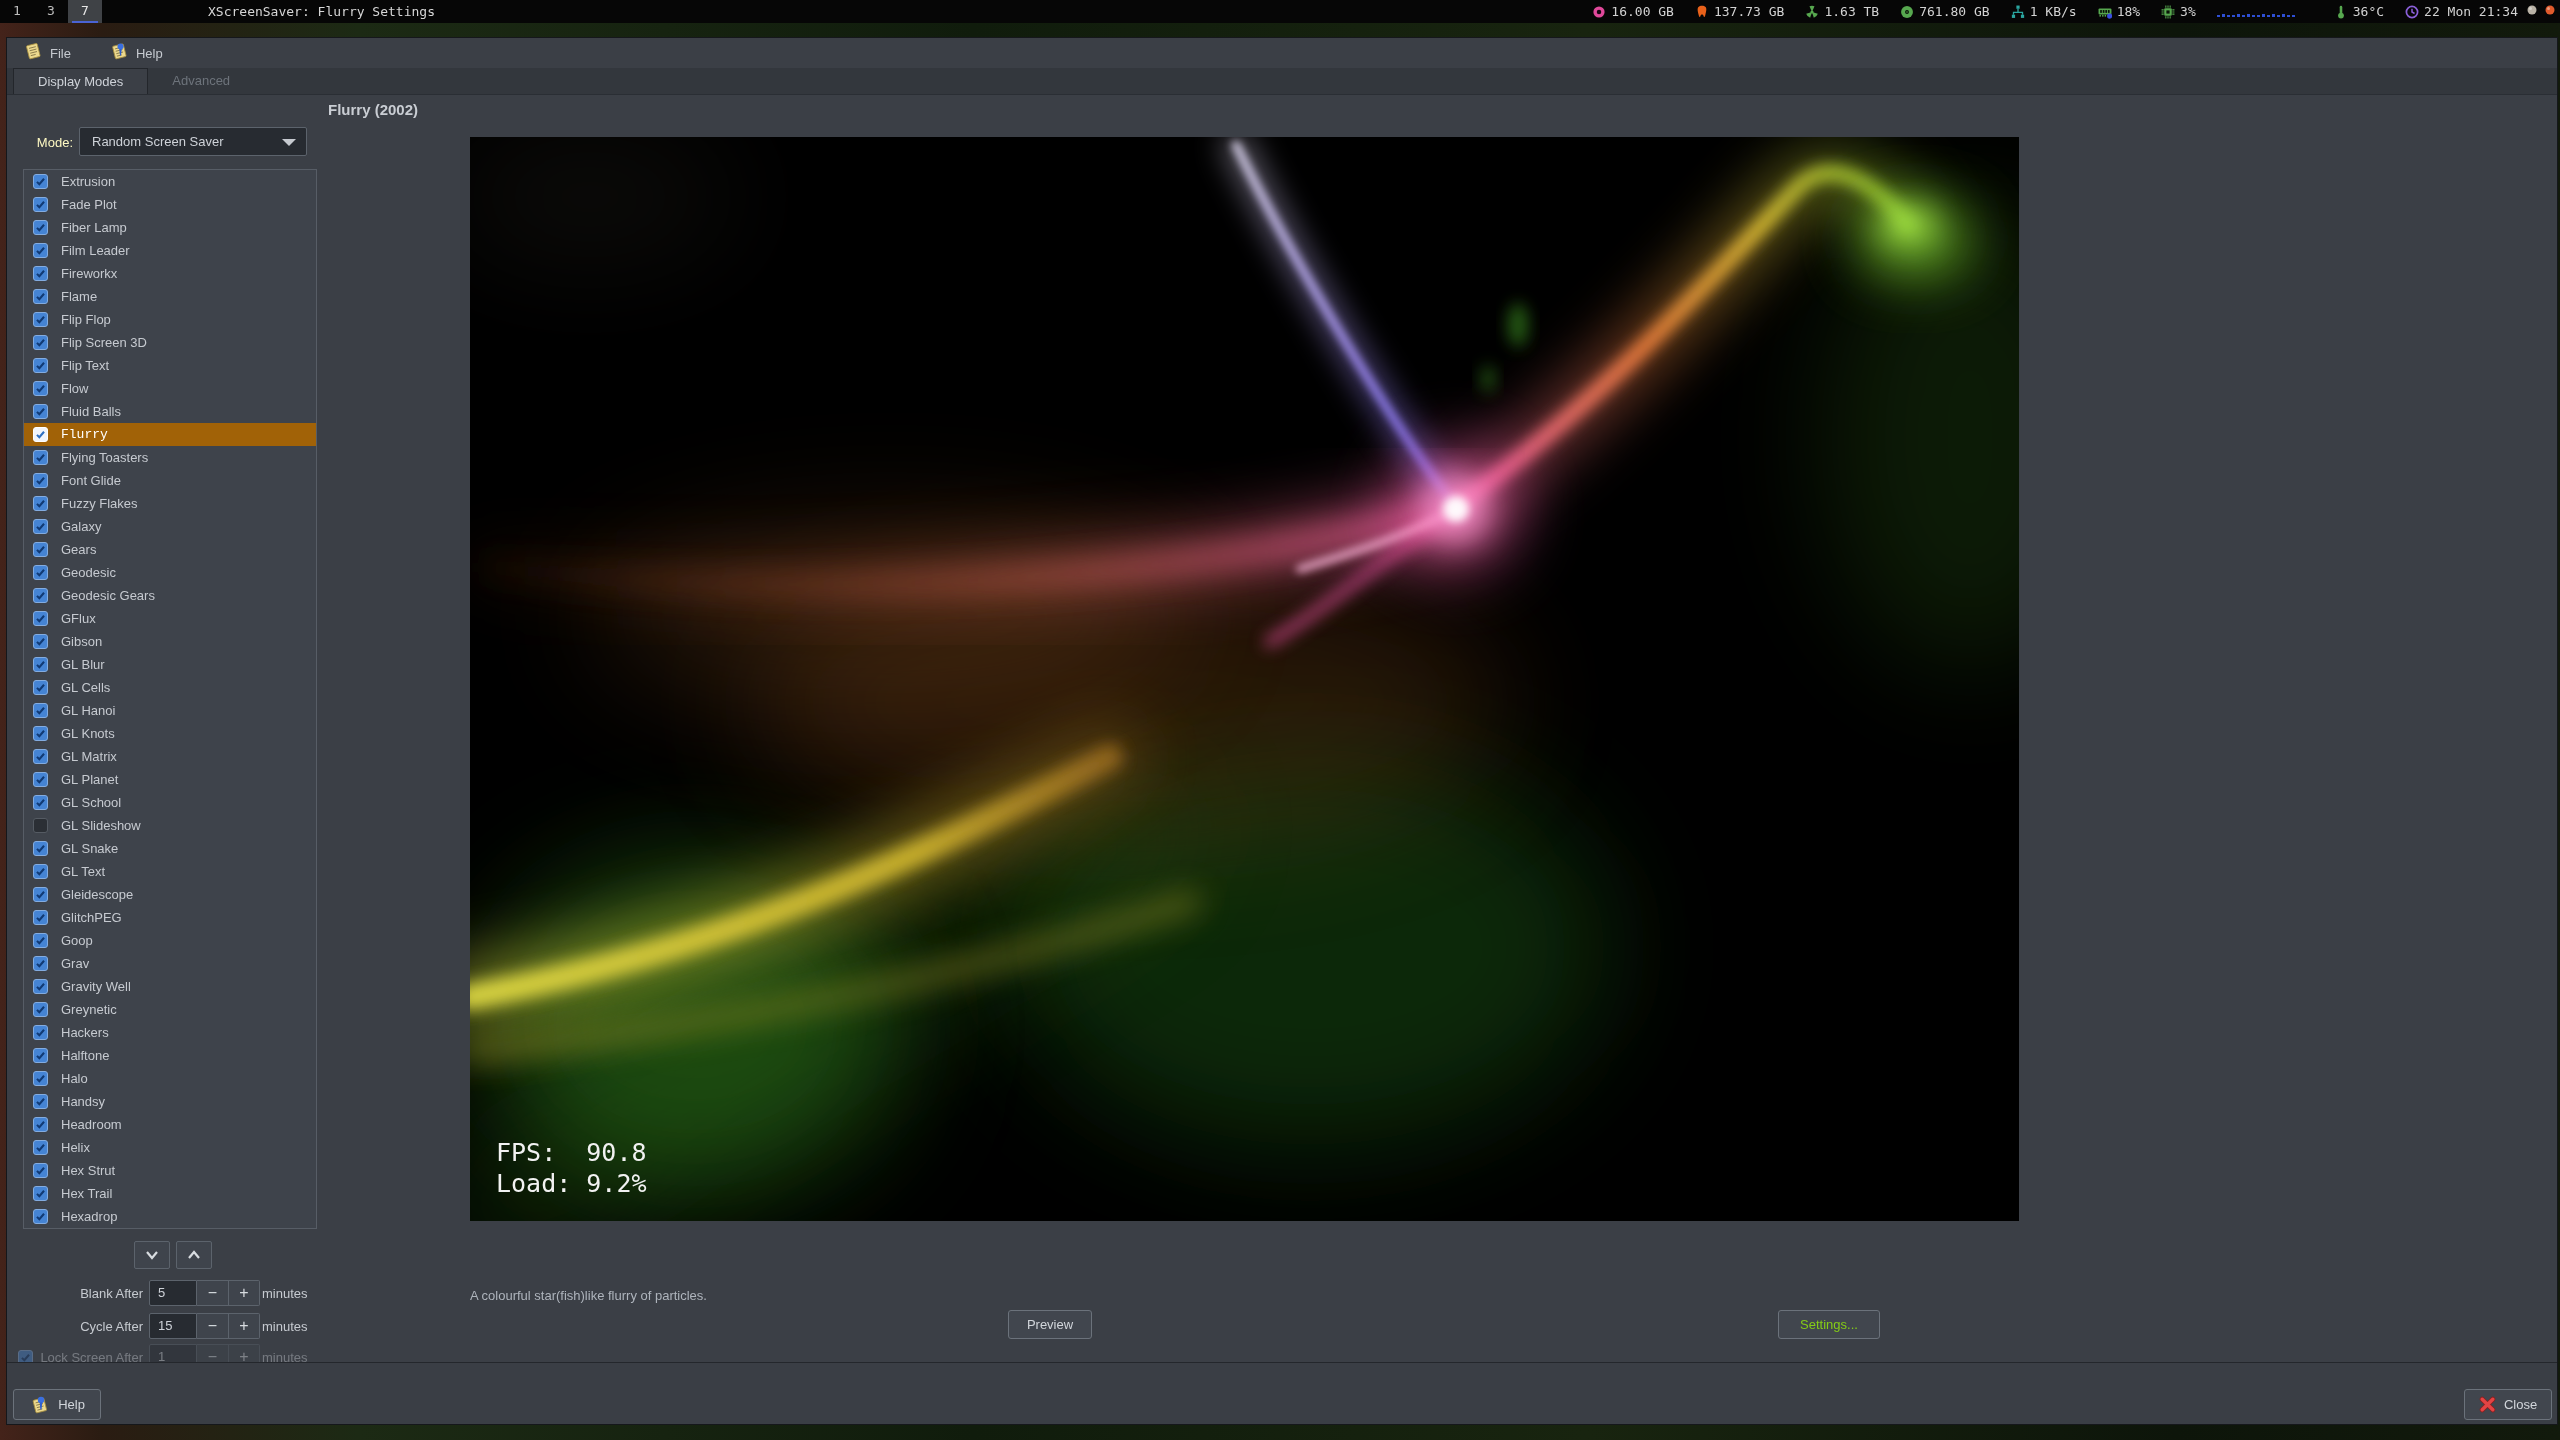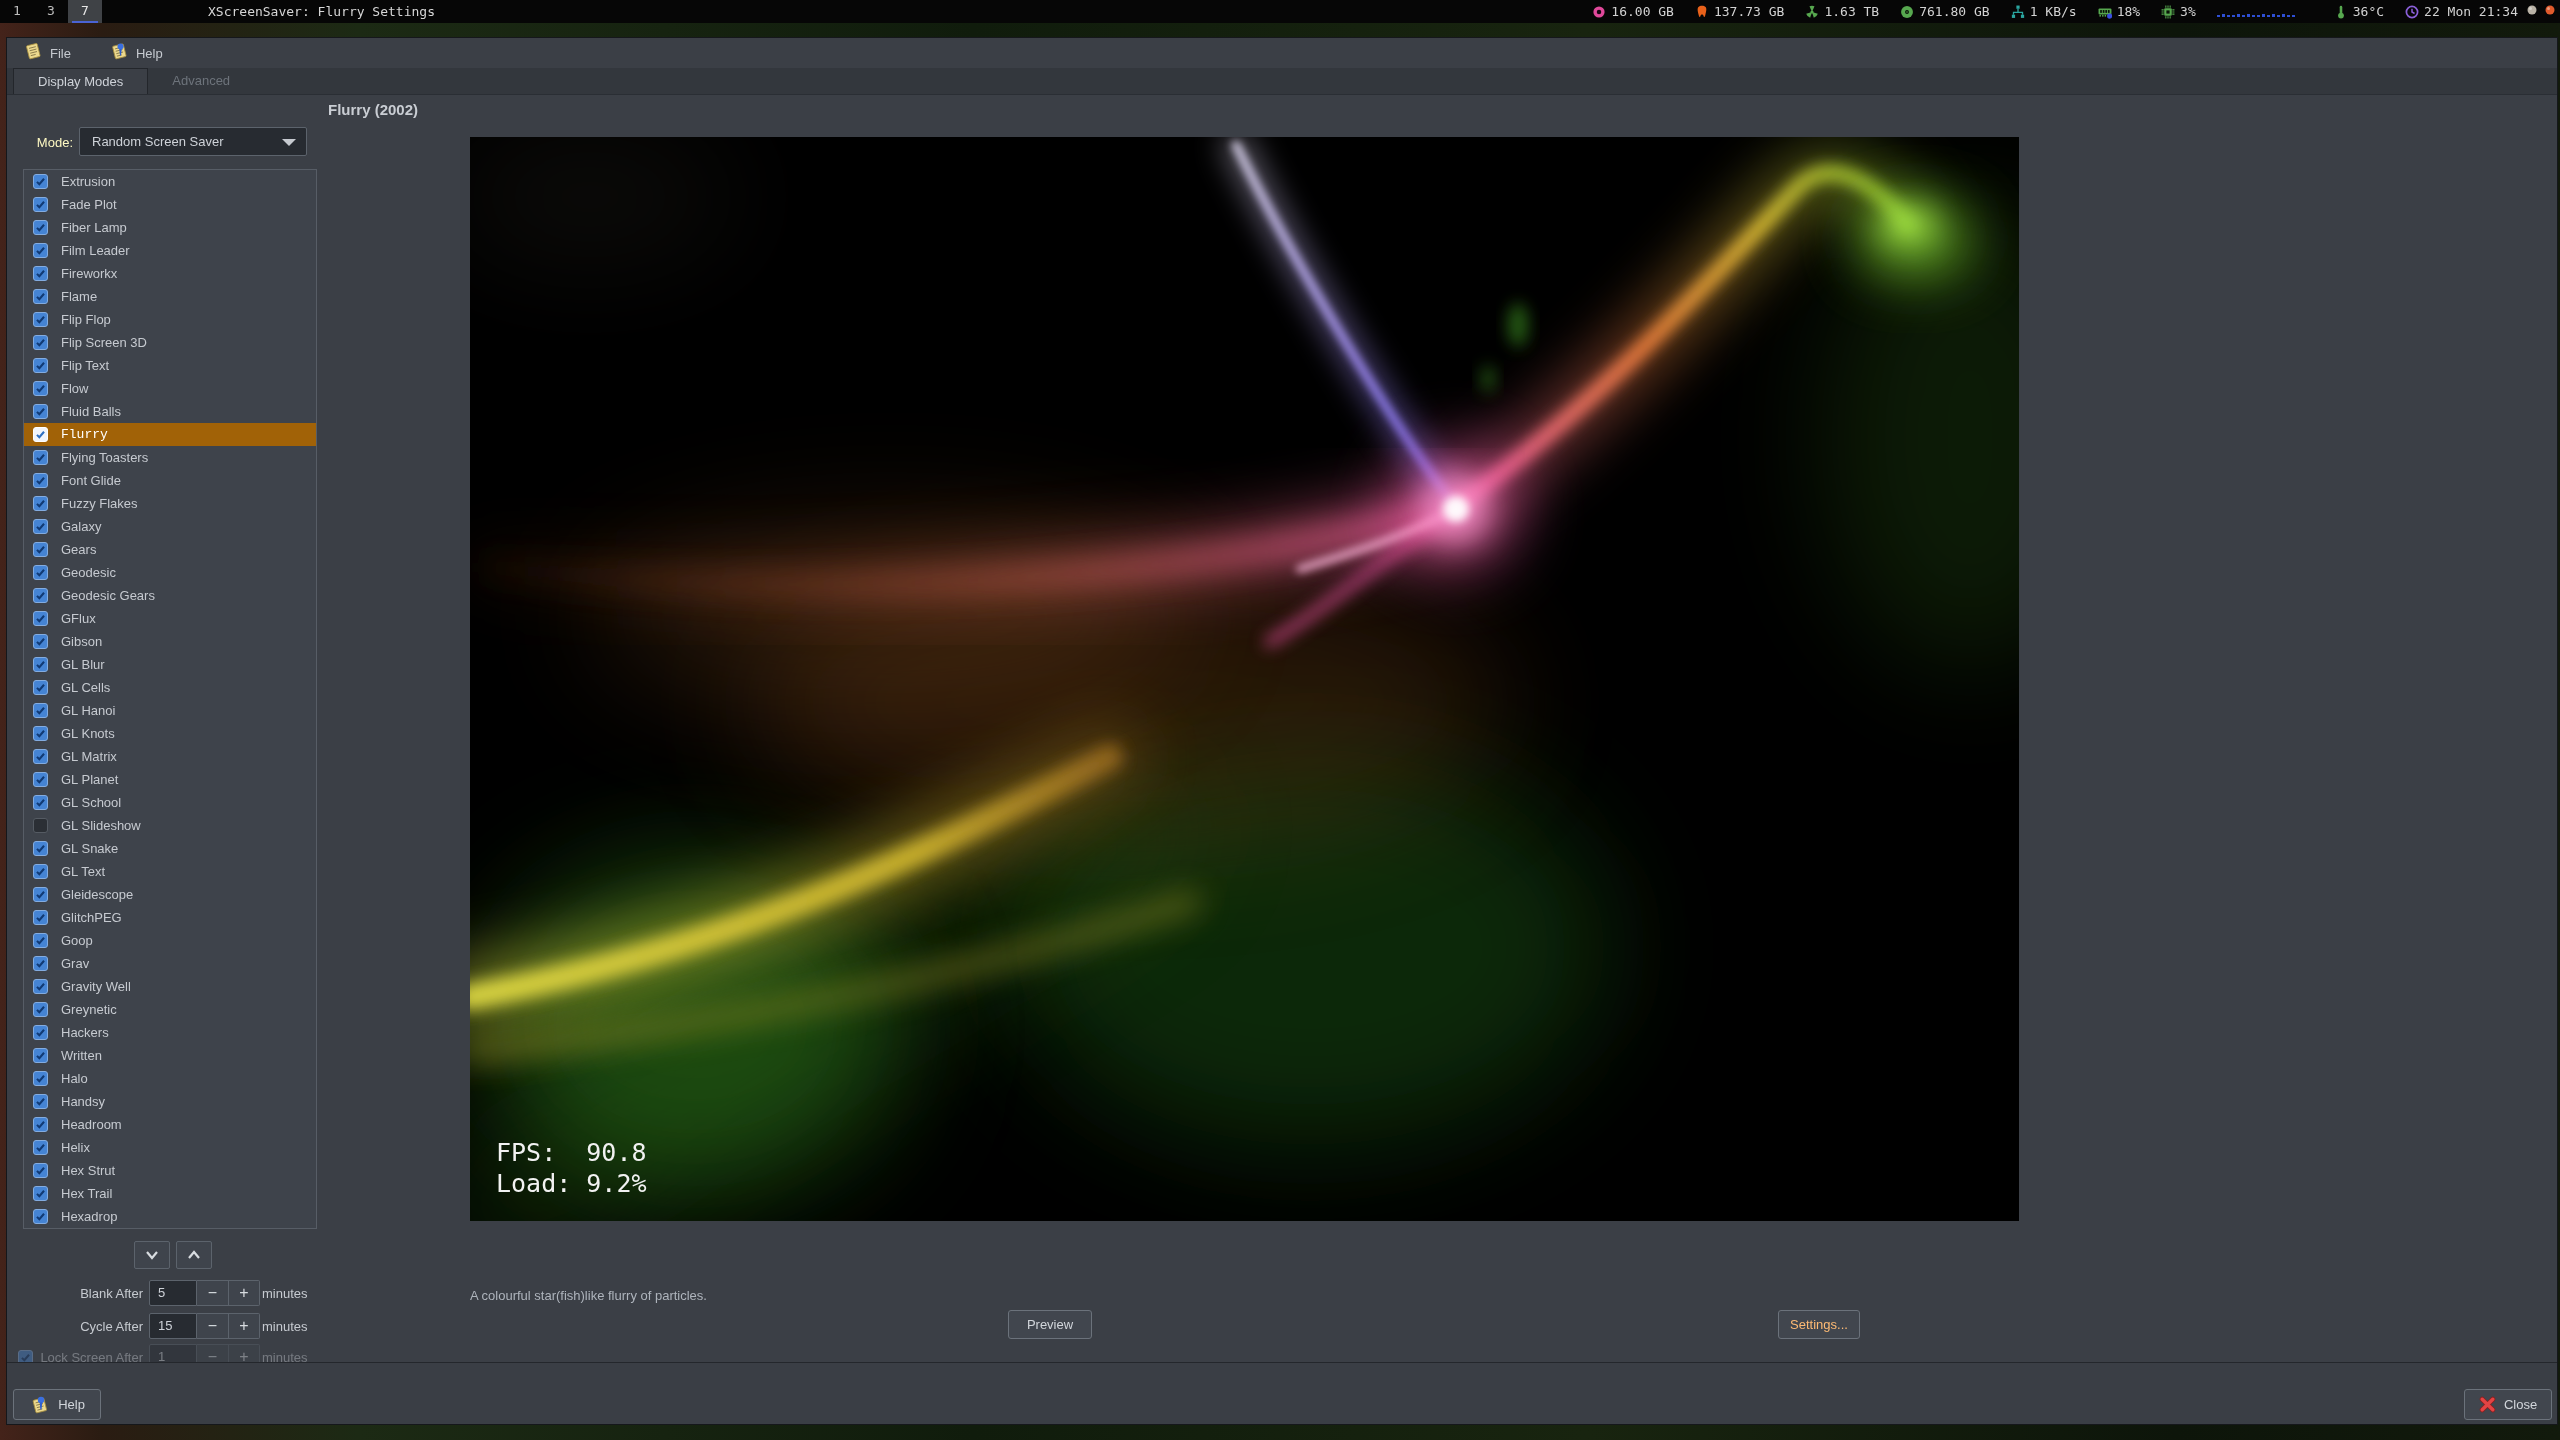--- a/index.html
+++ b/index.html
@@ -73,21 +73,21 @@
   
   #flurry-title{position:absolute;left:321px;top:63px;font-size:15px;font-weight:bold;color:#c9cdd3;}
   #preview-box{position:absolute;left:463px;top:99px;width:1549px;height:1084px;background:#000;overflow:hidden;}
   #fps-overlay{position:absolute;left:26px;bottom:22px;font-family:"DejaVu Sans Mono",monospace;
     font-size:25px;line-height:31px;color:#f2f2f2;white-space:pre;}
   #desc{position:absolute;left:463px;top:1246px;width:1931px;text-align:left;color:#aeb4bc;line-height:24px;}
 
   .btn{position:absolute;height:29px;background:#41464e;border:1px solid #6b727b;border-radius:3px;
     display:flex;align-items:center;justify-content:center;color:#d2d6db;gap:8px;}
   #preview-btn{left:1001px;top:1272px;width:84px;}
-  #settings-btn{left:1771px;top:1272px;width:82px;color:#fdba74;}
+  #settings-btn{left:1771px;top:1272px;width:102px;color:#84cc16;}
 
   #bottombar{position:absolute;left:0;right:0;bottom:0;height:62px;border-top:1px solid #24272c;background:#3a3e45;}
   #help-btn{left:6px;bottom:4px;top:auto;width:88px;height:31px;position:absolute;}
   #close-btn{right:5px;bottom:4px;top:auto;width:88px;height:31px;position:absolute;}
 </style>
 </head>
 <body>
 
 <div id="statusbar">
   <div id="workspaces">
@@ -568,21 +568,21 @@
           </svg>
         </span>
         <span class="rowlab">Hackers</span>
       </div>
       <div class="row">
         <span class="cb">
           <svg viewBox="0 0 14 14" width="11" height="11">
             <polyline points="2.5,7.5 5.5,10.5 11.5,3.5" fill="none" stroke="currentColor" stroke-width="2.6"></polyline>
           </svg>
         </span>
-        <span class="rowlab">Written</span>
+        <span class="rowlab">Halftone</span>
       </div>
       <div class="row">
         <span class="cb">
           <svg viewBox="0 0 14 14" width="11" height="11">
             <polyline points="2.5,7.5 5.5,10.5 11.5,3.5" fill="none" stroke="currentColor" stroke-width="2.6"></polyline>
           </svg>
         </span>
         <span class="rowlab">Halo</span>
       </div>
       <div class="row">

